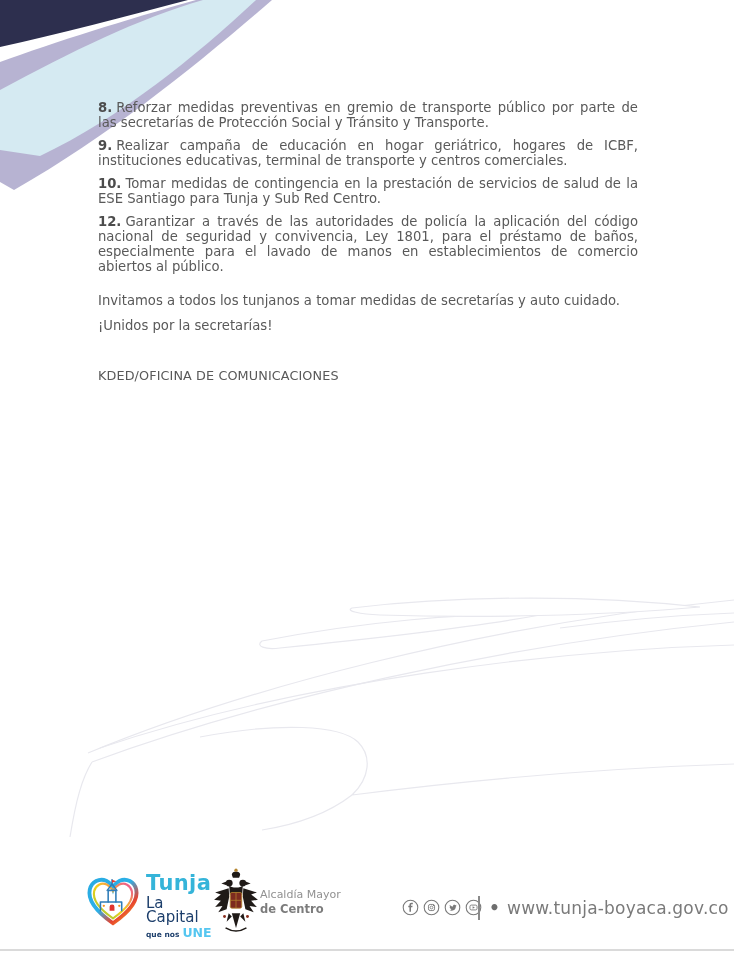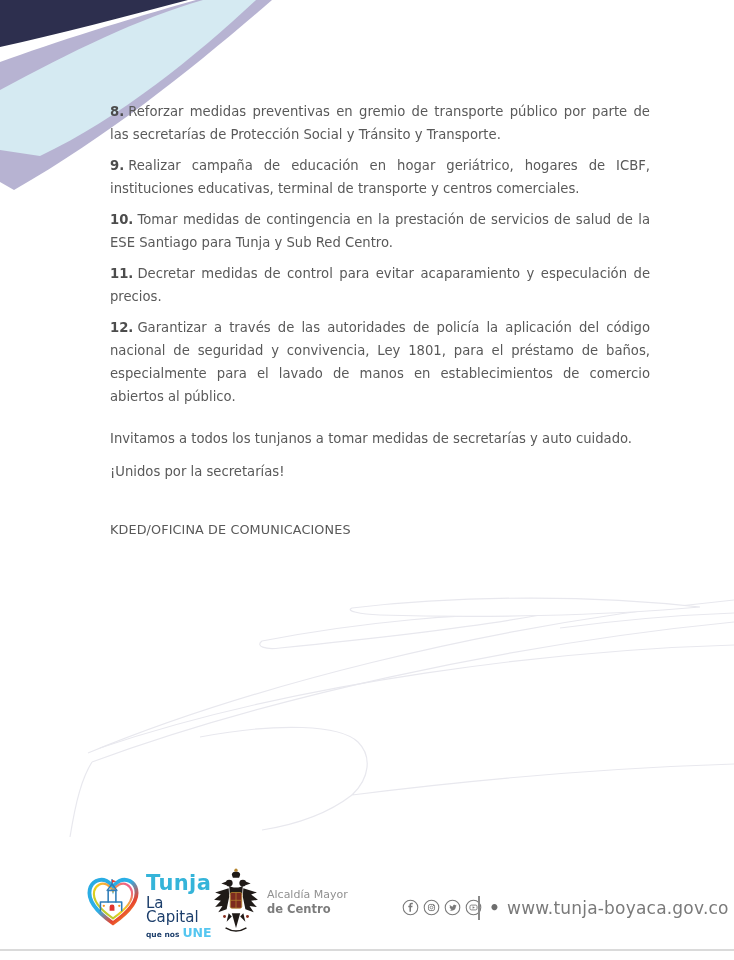--- a/index.html
+++ b/index.html
@@ -4,22 +4,22 @@
 <style>
   html,body{margin:0;padding:0;background:#ffffff;}
   .page{
     position:relative;width:734px;height:960px;background:#ffffff;overflow:hidden;
     font-family:"DejaVu Sans",sans-serif;
   }
   
   .corner-svg{position:absolute;left:0;top:0;}
   
   .content{
-    position:absolute;left:110px;top:100px;width:540px;
-    color:#595959;font-size:13.2px;line-height:23px;
+    position:absolute;left:98px;top:100px;width:540px;
+    color:#595959;font-size:13.2px;line-height:15px;
   }
   .content p{margin:0 0 8px 0;}
   .content p.item{text-align:justify;}
   .content .num{font-weight:bold;color:#4c4c4c;margin-right:4px;}
   .closing-invitation{margin-top:19px !important;}
   .closing-slogan{margin-top:10px !important;}
   .signature{margin-top:35px !important;font-size:12.8px;letter-spacing:.1px;}
   
   .watermark-svg{position:absolute;left:0;top:575px;}
   .watermark-svg path{fill:none;stroke:#e8e8ee;stroke-width:1.2;}
@@ -28,21 +28,21 @@
   .footer{position:absolute;left:0;top:862px;width:716px;height:90px;padding-left:20px;}
   .tunja-logo{position:absolute;left:84px;top:8px;width:120px;height:64px;}
   .tunja-logo .heart{position:absolute;left:0;top:0;}
   .tunja-wordmark{position:absolute;left:62px;top:2px;width:70px;}
   .tunja-name{font-size:21px;font-weight:bold;color:#35b4d9;letter-spacing:.4px;line-height:22px;}
   .tunja-tag1{font-size:15px;font-weight:normal;color:#1c3e6b;line-height:14px;margin-top:2px;}
   .tunja-tag2{line-height:13px;margin-top:1px;white-space:nowrap;}
   .tunja-tag2 .small{font-size:7.5px;font-weight:bold;color:#1c3e6b;}
   .tunja-tag2 .une{font-size:12.5px;font-weight:bold;color:#55c6f0;margin-left:3px;}
   .crest{position:absolute;left:212px;top:4px;}
-  .alcaldia{position:absolute;left:267px;top:26px;line-height:14px;}
+  .alcaldia{position:absolute;left:260px;top:26px;line-height:14px;}
   .alcaldia .l1{font-size:11px;color:#919191;}
   .alcaldia .l2{font-size:11.5px;color:#7c7c7c;font-weight:bold;}
   .social-row{position:absolute;left:402px;top:37px;display:flex;gap:4px;align-items:center;}
   .social-row .sicon{width:17px;height:17px;display:block;}
   .footer-divider{position:absolute;left:478px;top:34px;width:1.5px;height:24px;background:#8a8a8a;}
   .website-line{position:absolute;left:489px;top:36px;font-size:17px;color:#7a7a7a;letter-spacing:.2px;white-space:nowrap;}
   .website-line .dot{font-weight:bold;color:#6e6e6e;}
   .website-line .url{margin:0 7px;}
   .bottom-line{position:absolute;left:0;top:949px;width:734px;height:2px;background:#dadada;}
 </style>
@@ -54,21 +54,20 @@
   <svg class="corner-svg" width="300" height="210" viewBox="0 0 300 210">
     <path d="M196 0 L272 0 C200 62 115 132 14 190 L0 182 L0 62 C55 42 125 20 196 0 Z" fill="#b7b3d2"></path>
     <path d="M203 0 L256 0 C196 56 120 118 40 156 L0 150 L0 90 C70 52 140 18 203 0 Z" fill="#d5eaf2"></path>
     <path d="M0 0 L188 0 C128 16 58 34 0 47 Z" fill="#2d2f4e"></path>
   </svg>
 
   <main class="content">
     <p class="item"><span class="num">8.</span><span>Reforzar medidas preventivas en gremio de transporte público por parte de las secretarías de Protección Social y Tránsito y Transporte.</span></p>
     <p class="item"><span class="num">9.</span><span>Realizar campaña de educación en hogar geriátrico, hogares de ICBF, instituciones educativas, terminal de transporte y centros comerciales.</span></p>
     <p class="item"><span class="num">10.</span><span>Tomar medidas de contingencia en la prestación de servicios de salud de la ESE Santiago para Tunja y Sub Red Centro.</span></p>
-    <p class="item"><span class="num">11.</span><span>Decretar medidas de control para evitar acaparamiento y especulación de precios.</span></p>
     <p class="item"><span class="num">12.</span><span>Garantizar a través de las autoridades de policía la aplicación del código nacional de seguridad y convivencia, Ley 1801, para el préstamo de baños, especialmente para el lavado de manos en establecimientos de comercio abiertos al público.</span></p>
     <p class="closing-invitation">Invitamos a todos los tunjanos a tomar medidas de secretarías y auto cuidado.</p>
     <p class="closing-slogan">¡Unidos por la secretarías!</p>
     <p class="signature">KDED/OFICINA DE COMUNICACIONES</p>
   </main>
 
   <svg class="watermark-svg" width="734" height="285" viewBox="0 0 734 285">
     <path d="M88 178 C240 115 480 50 734 25"></path>
     <path d="M92 187 C260 125 500 70 734 47"></path>
     <path d="M70 262 C76 225 82 203 92 187"></path>

